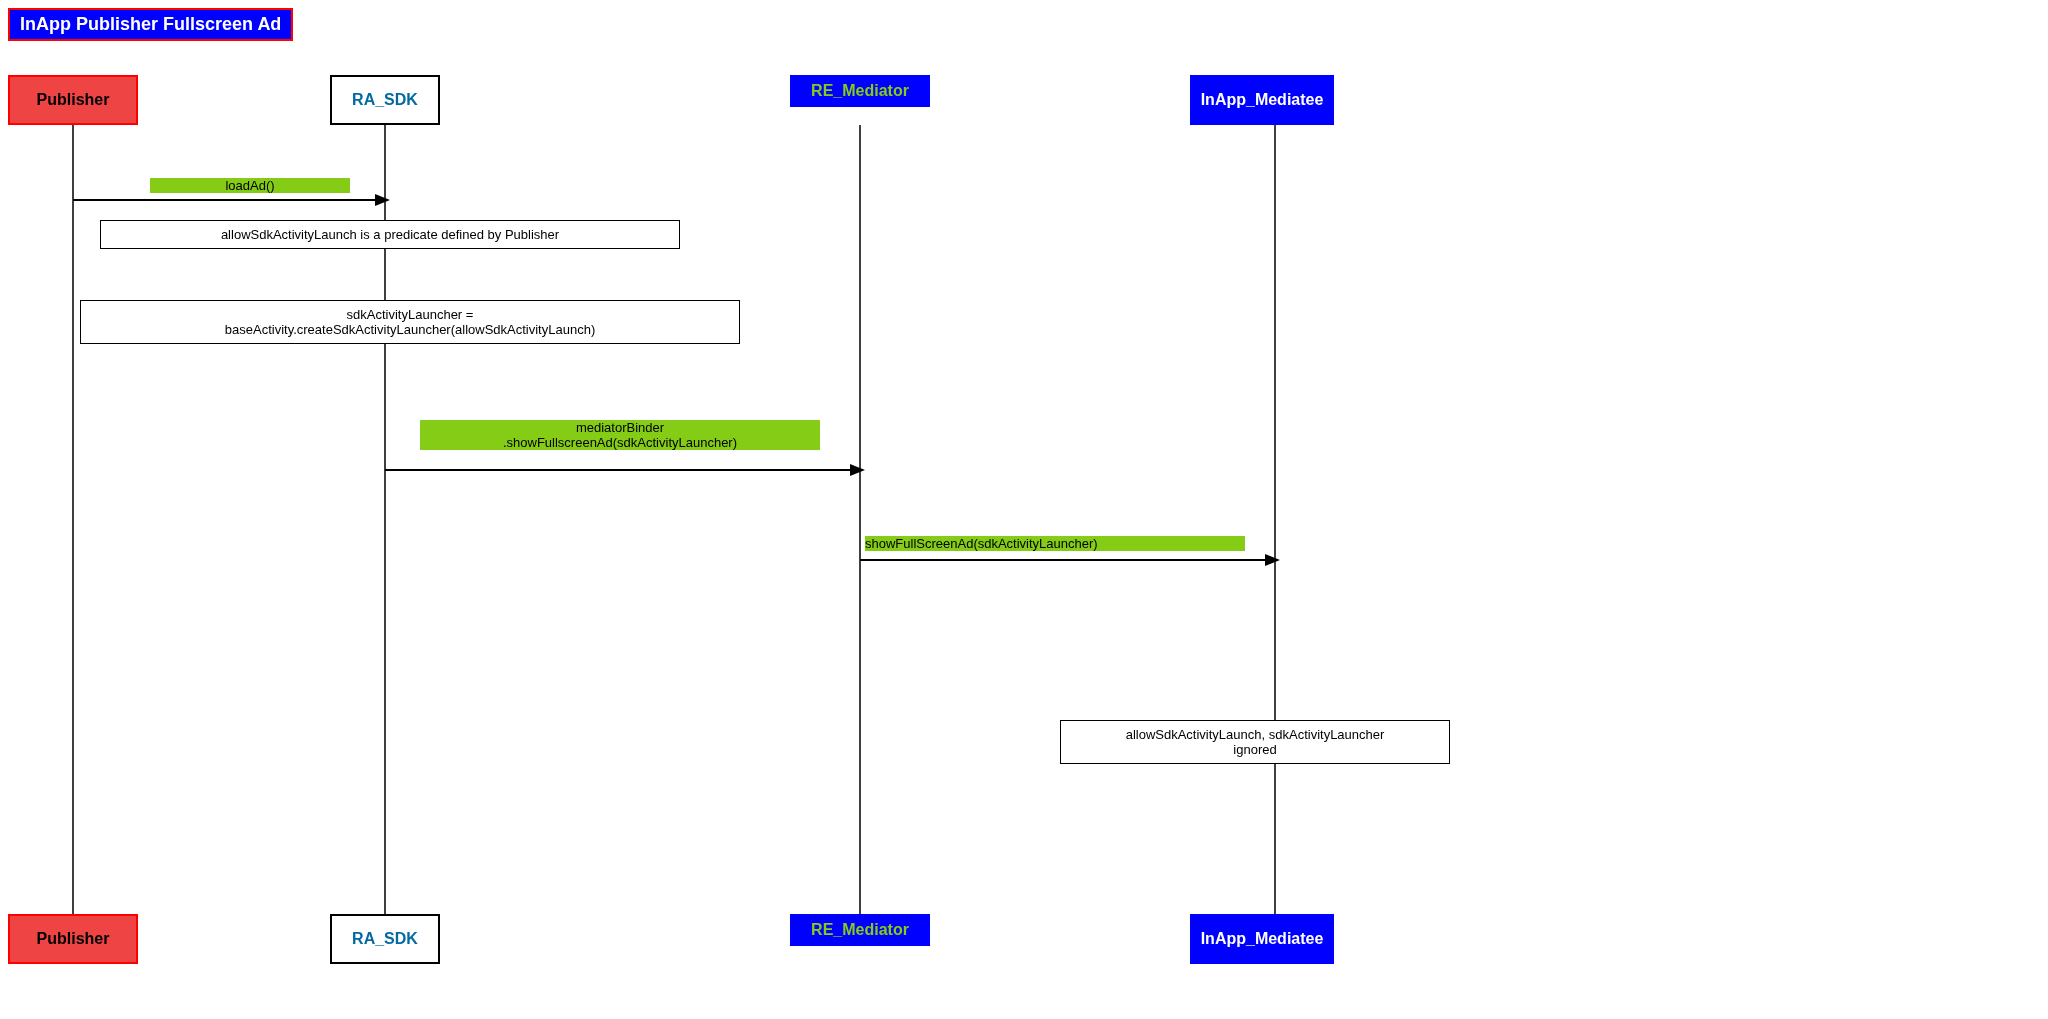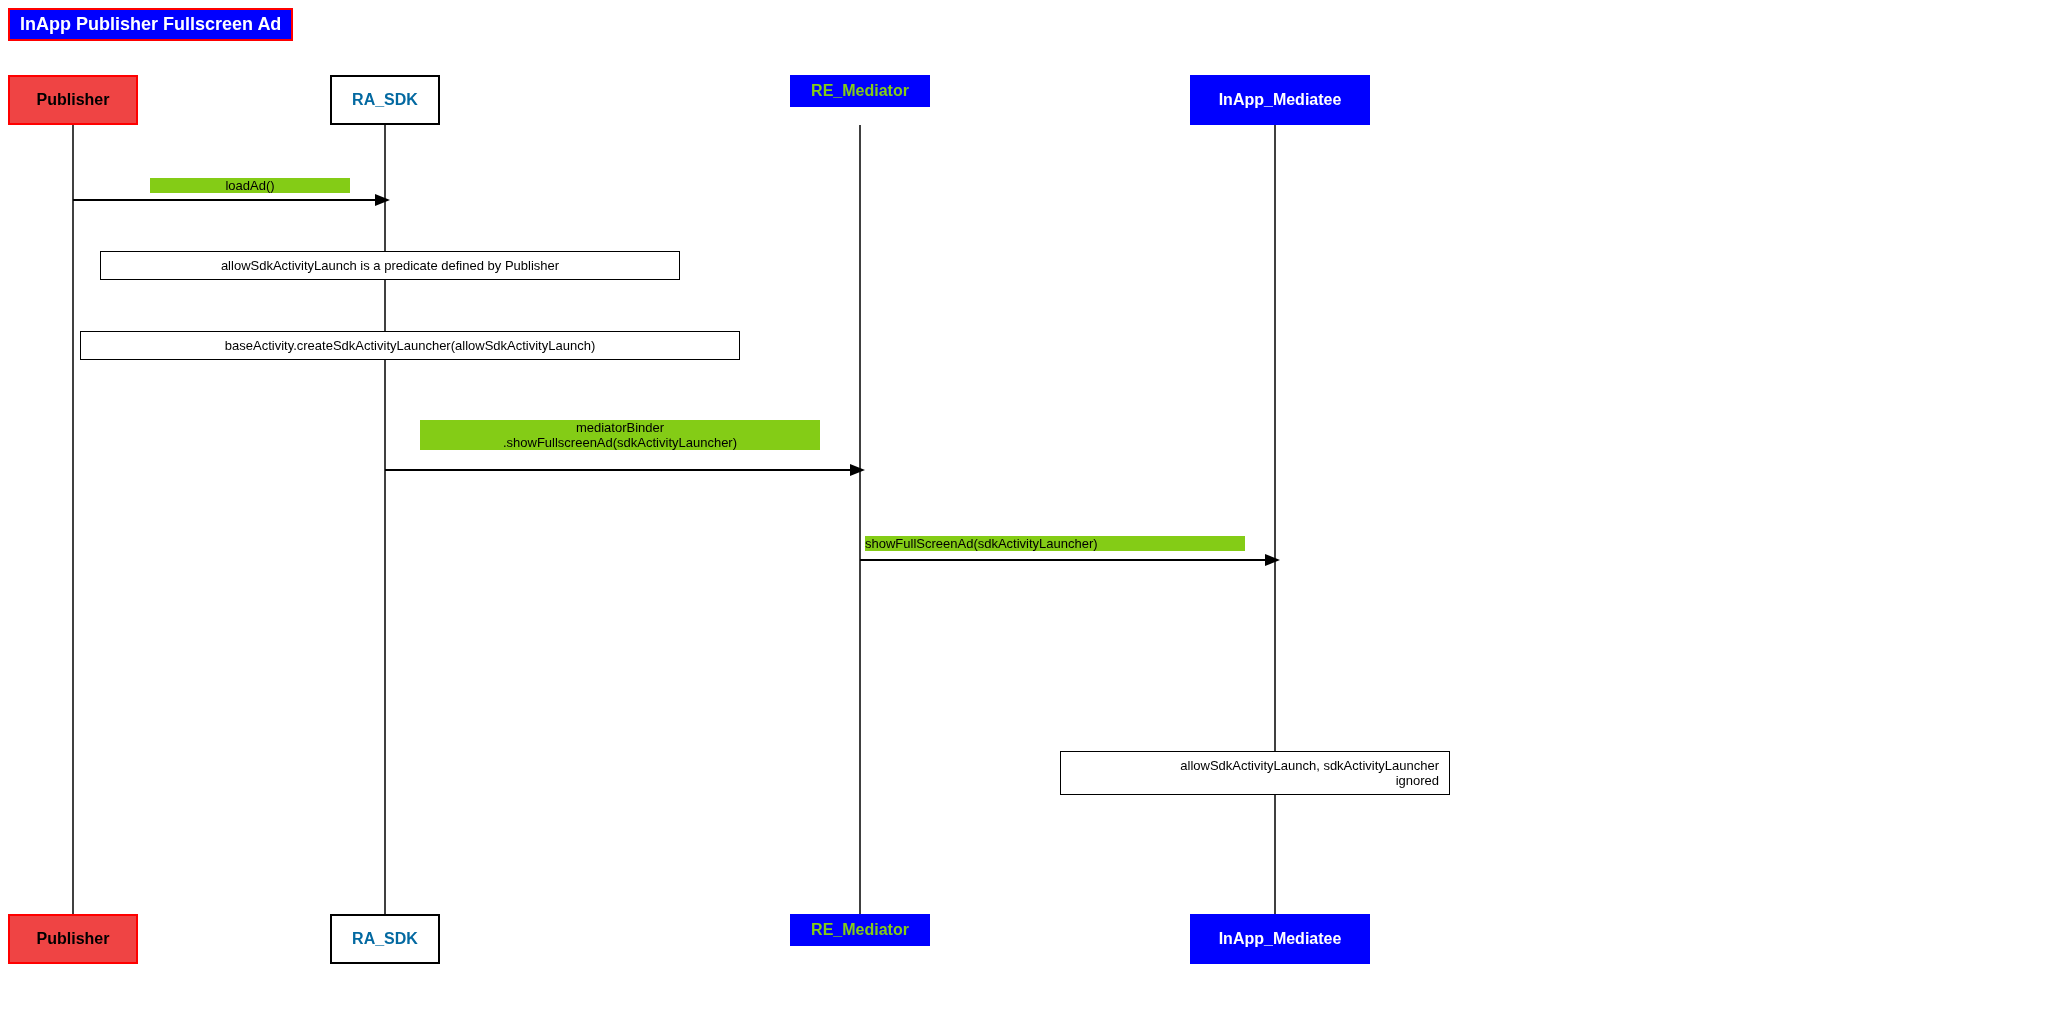--- a/index.html
+++ b/index.html
@@ -56,21 +56,21 @@
     }
     .actor-remediator {
       background: #0000ff;
       color: #84cc16;
       width: 140px;
       height: 32px;
     }
     .actor-inapp {
       background: #0000ff;
       color: #fff;
-      width: 180px;
+      width: 144px;
       height: 50px;
     }
 
     
     svg.arrows {
       position: absolute;
       top: 0;
       left: 0;
       width: 2048px;
       height: 1019px;
@@ -78,21 +78,20 @@
     }
 
     
     .note-box {
       position: absolute;
       border: 1.5px solid #000;
       background: #fff;
       padding: 6px 10px;
       font-size: 13px;
       text-align: center;
-      margin-top: 31px;
     }
     .note-text {
       position: absolute;
       font-size: 13px;
       text-align: center;
       background: #84cc16;
     }
   </style>
 </head>
 <body>
@@ -161,31 +160,32 @@
 
   <div class="note-text" style="left:150px; top:178px; width:200px;">
     <span>loadAd()</span>
   </div>
 
   <div class="note-box" style="left:100px; top:220px; width:580px;">
     <span>allowSdkActivityLaunch is a predicate defined by Publisher</span>
   </div>
 
   <div class="note-box" style="left:80px; top:300px; width:660px;">
+    <span style="display:block;">sdkActivityLauncher =</span>
     <span style="display:block;">baseActivity.createSdkActivityLauncher(allowSdkActivityLaunch)</span>
   </div>
 
   <div class="note-text" style="left:420px; top:420px; width:400px; text-align:center;">
     <span style="display:block;">mediatorBinder</span>
     <span style="display:block;">.showFullscreenAd(sdkActivityLauncher)</span>
   </div>
 
   <div class="note-text" style="left:865px; top:536px; width:380px; text-align:left;">
     <span>showFullScreenAd(sdkActivityLauncher)</span>
   </div>
 
 
-  <div class="note-box" style="left:1060px; top:720px; width:390px;text-align:right;">
+  <div class="note-box" style="left:1060px; top:720px; width:390px;">
     <span style="display:block;">allowSdkActivityLaunch, sdkActivityLauncher</span>
     <span style="display:block;">ignored</span>
   </div>
 
 </div>
 
 </body></html>

